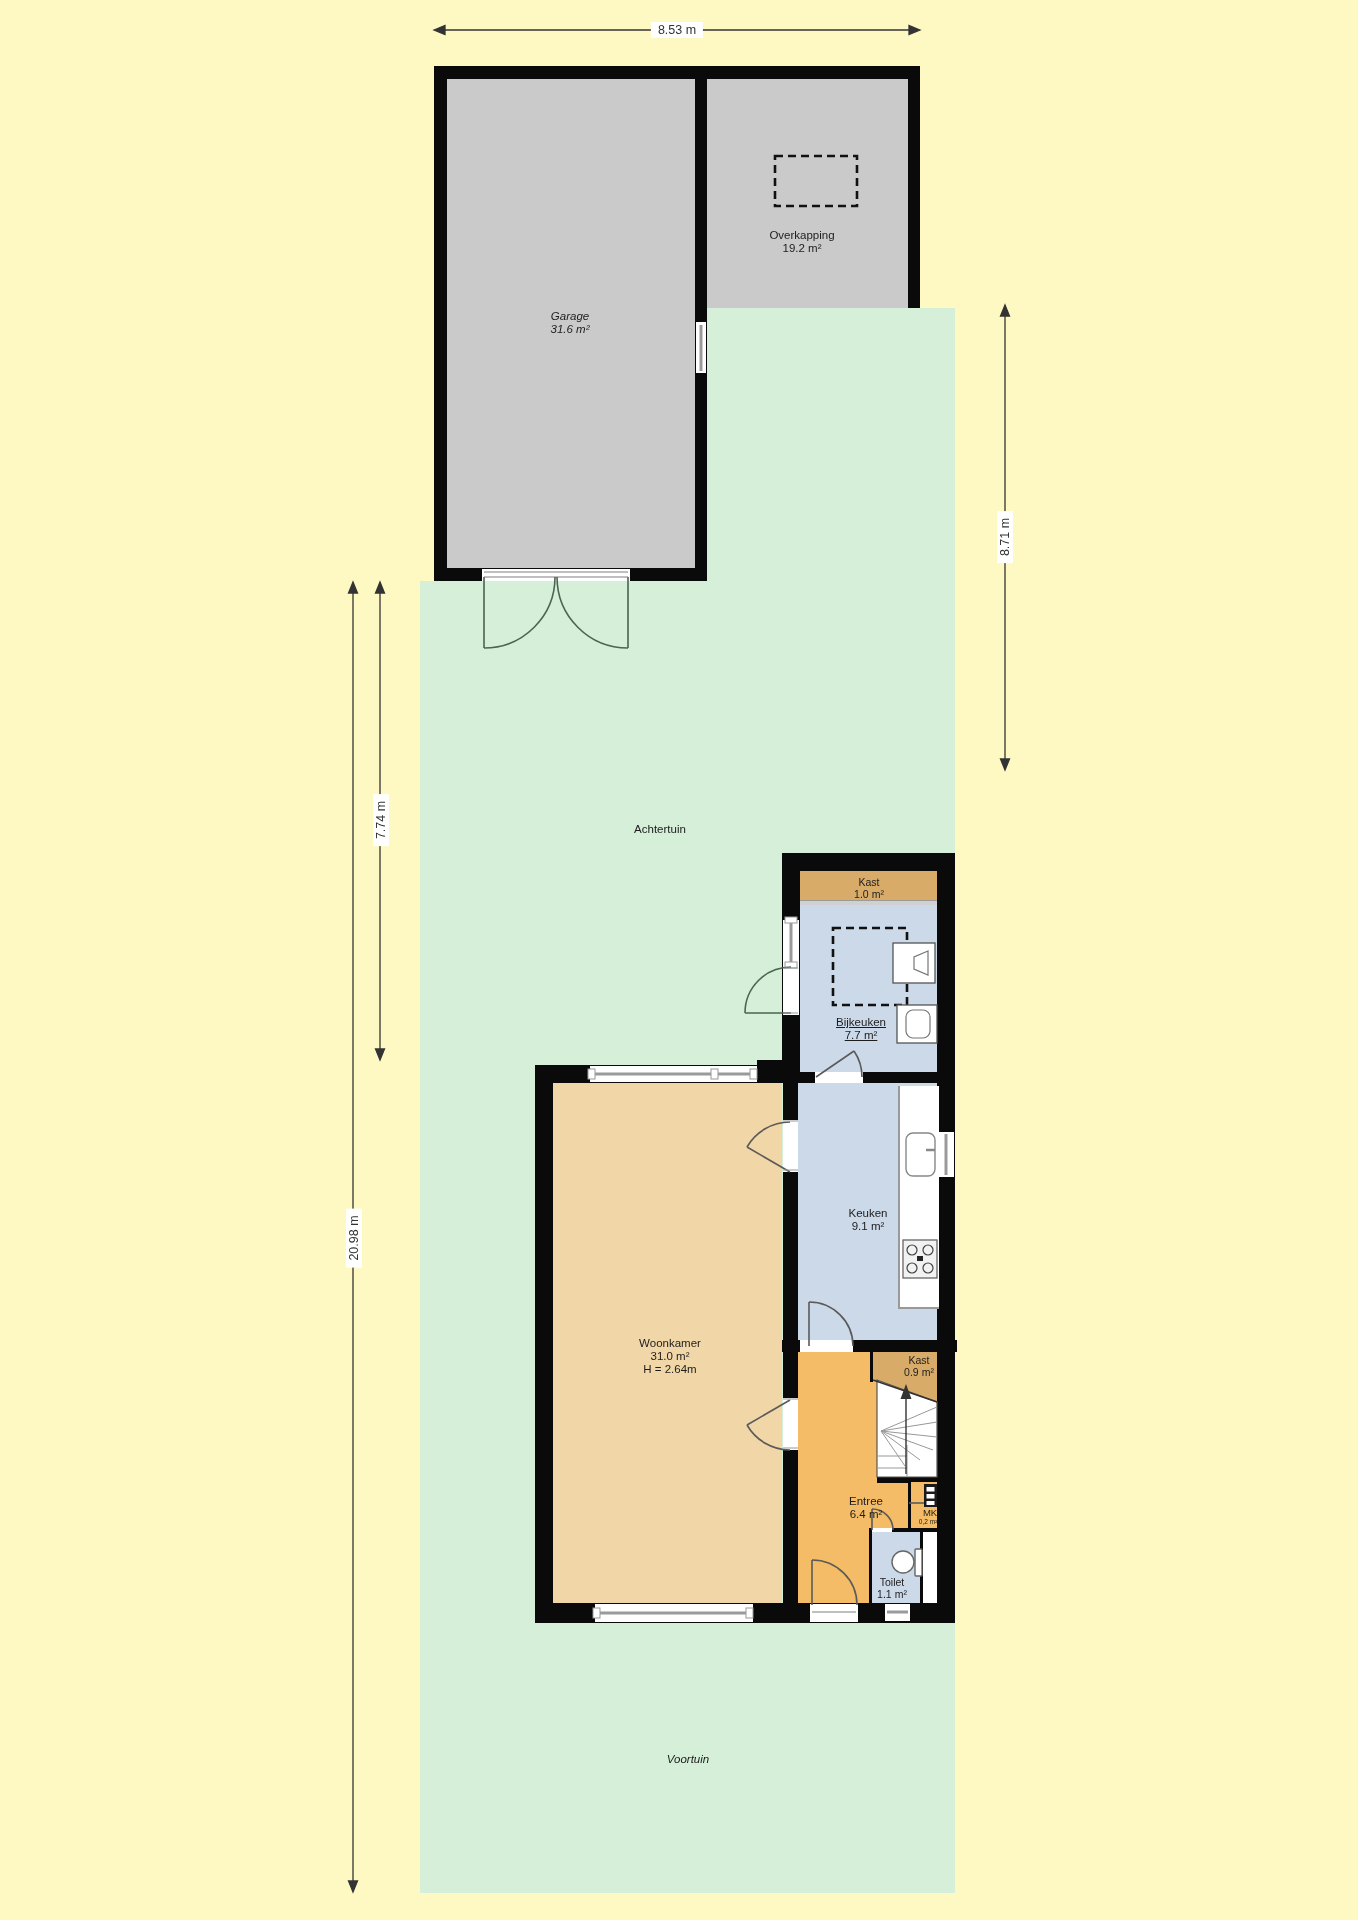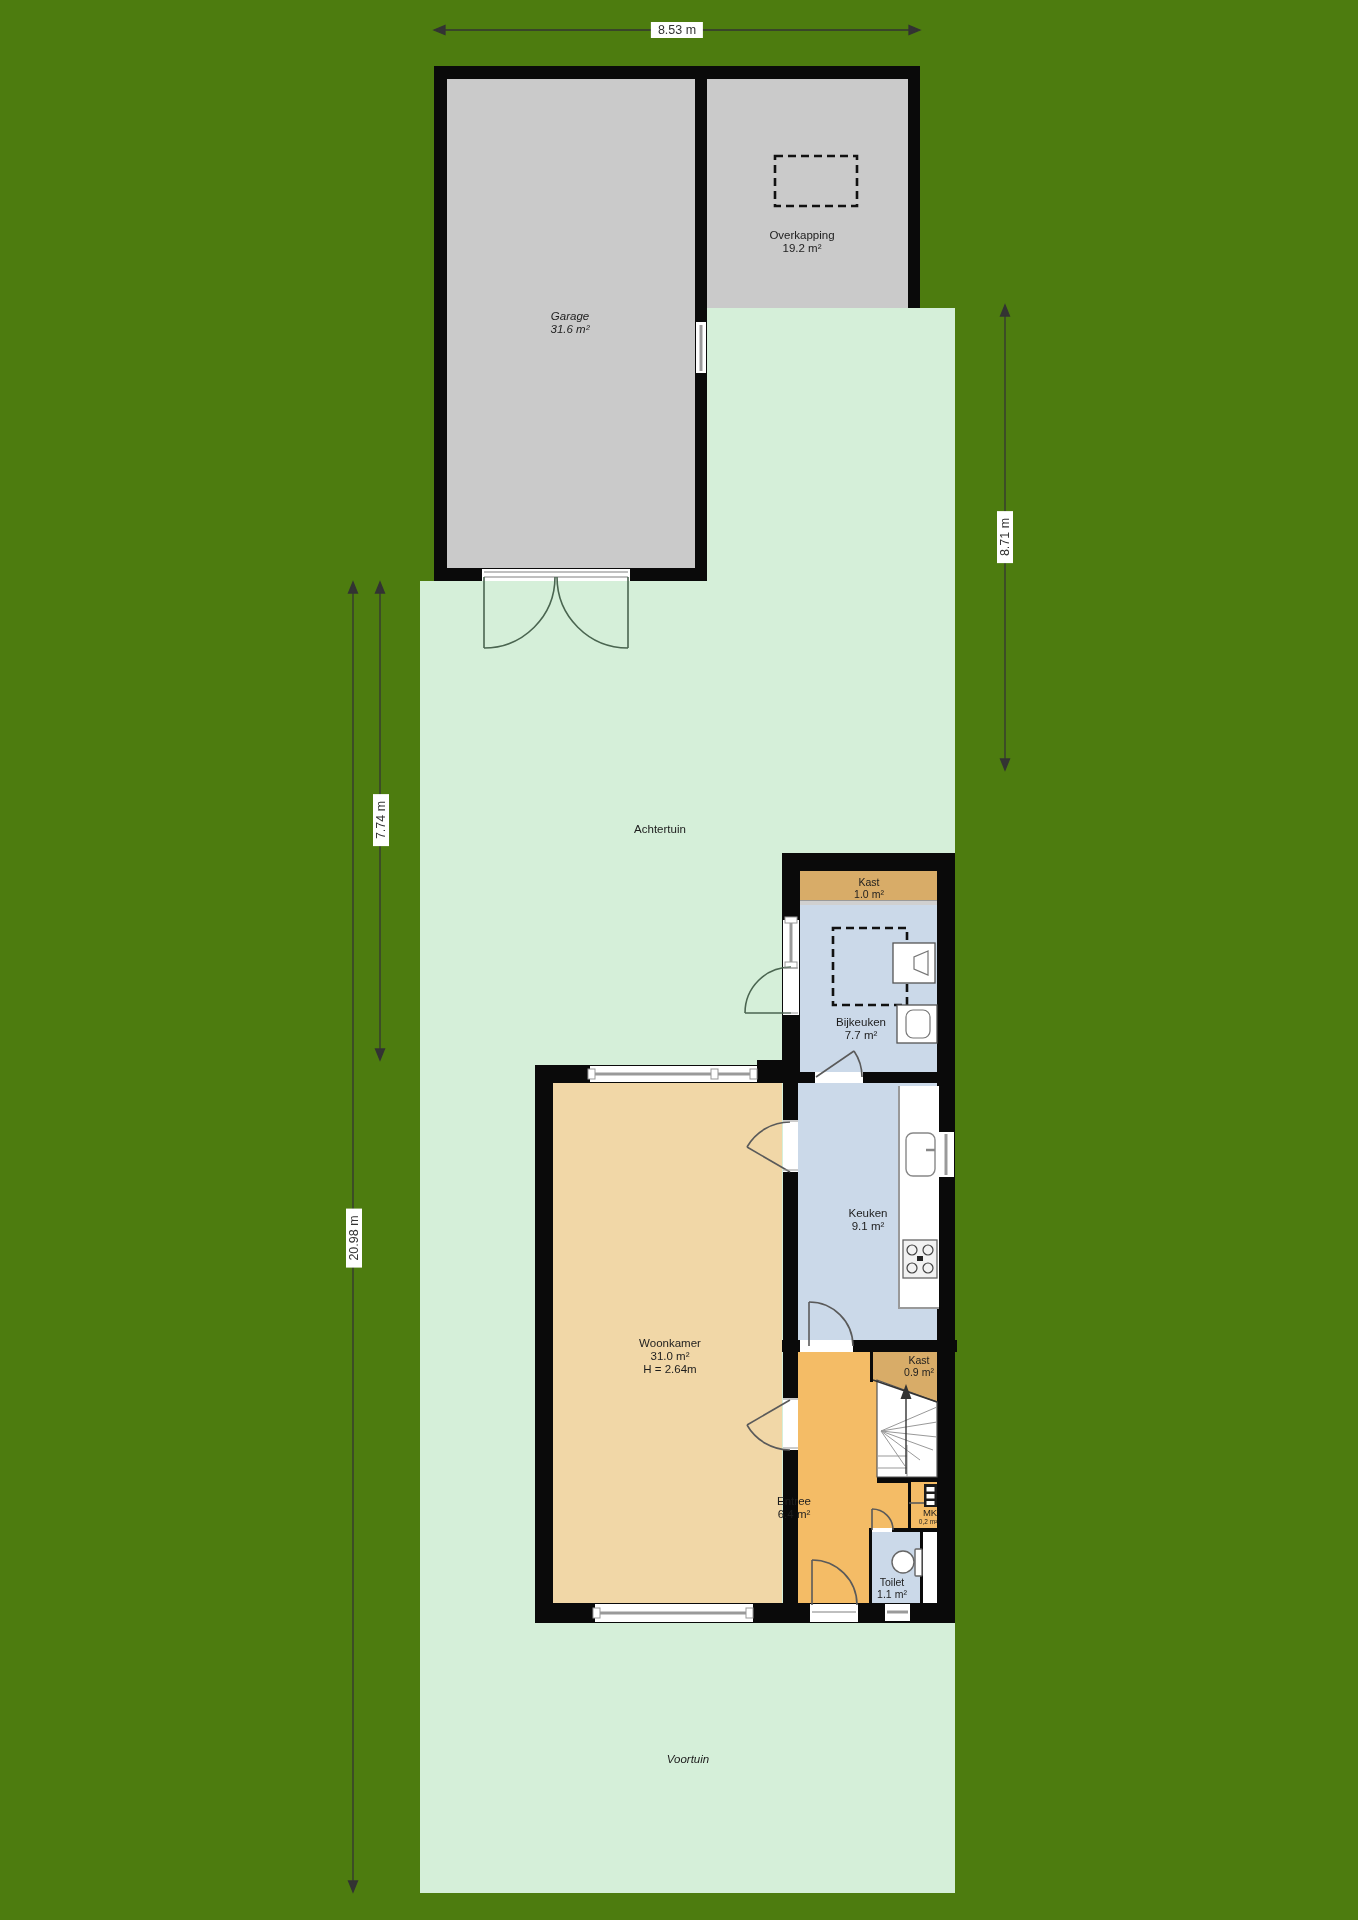--- a/index.html
+++ b/index.html
@@ -1,16 +1,16 @@
 <!DOCTYPE html>
 <html><head>
 <meta charset="utf-8">
 <style>
   html,body{margin:0;padding:0;background:#ffffff;}
-  #canvas{position:relative;width:1358px;height:1920px;background:#4d7c0f;overflow:hidden;
+  #canvas{position:relative;width:1358px;height:1920px;background:#fef9c3;overflow:hidden;
           font-family:"Liberation Sans", sans-serif;}
   .abs{position:absolute;}
   .garden{background:#d5efd9;}
   .floor-gray{background:#cacaca;}
   .wall{background:#0a0a0a;}
   .open{background:#ffffff;}
   .fill-tan{background:#f1d7a7;}
   .fill-amber{background:#f4bc66;}
   .fill-blue{background:#cbd9e9;}
   .fill-kast{background:#d8ac68;}
@@ -255,38 +255,38 @@
     <div>31.6 m²</div>
   </div>
   <div class="lbl" style="left:802px;top:242px;">
     <div>Overkapping</div>
     <div>19.2 m²</div>
   </div>
   <div class="lbl small" style="left:869px;top:888px;">
     <div>Kast</div>
     <div>1.0 m²</div>
   </div>
-  <div class="lbl" style="left:861px;top:1029px;">
+  <div class="lbl" style="left:861px;top:1029px;text-decoration:underline;">
     <div>Bijkeuken</div>
     <div>7.7 m²</div>
   </div>
   <div class="lbl" style="left:868px;top:1220px;">
     <div>Keuken</div>
     <div>9.1 m²</div>
   </div>
   <div class="lbl" style="left:670px;top:1356px;">
     <div>Woonkamer</div>
     <div>31.0 m²</div>
     <div>H = 2.64m</div>
   </div>
   <div class="lbl small" style="left:919px;top:1366px;">
     <div>Kast</div>
     <div>0.9 m²</div>
   </div>
-  <div class="lbl" style="left:794px;top:1508px;">
+  <div class="lbl" style="left:866px;top:1508px;">
     <div>Entree</div>
     <div>6.4 m²</div>
   </div>
   <div class="lbl tiny" style="left:928px;top:1516px;text-align:right;">
     <div>MK</div>
     <div class="sub2">0,2 m²</div>
   </div>
   <div class="lbl small" style="left:892px;top:1588px;">
     <div>Toilet</div>
     <div>1.1 m²</div>

